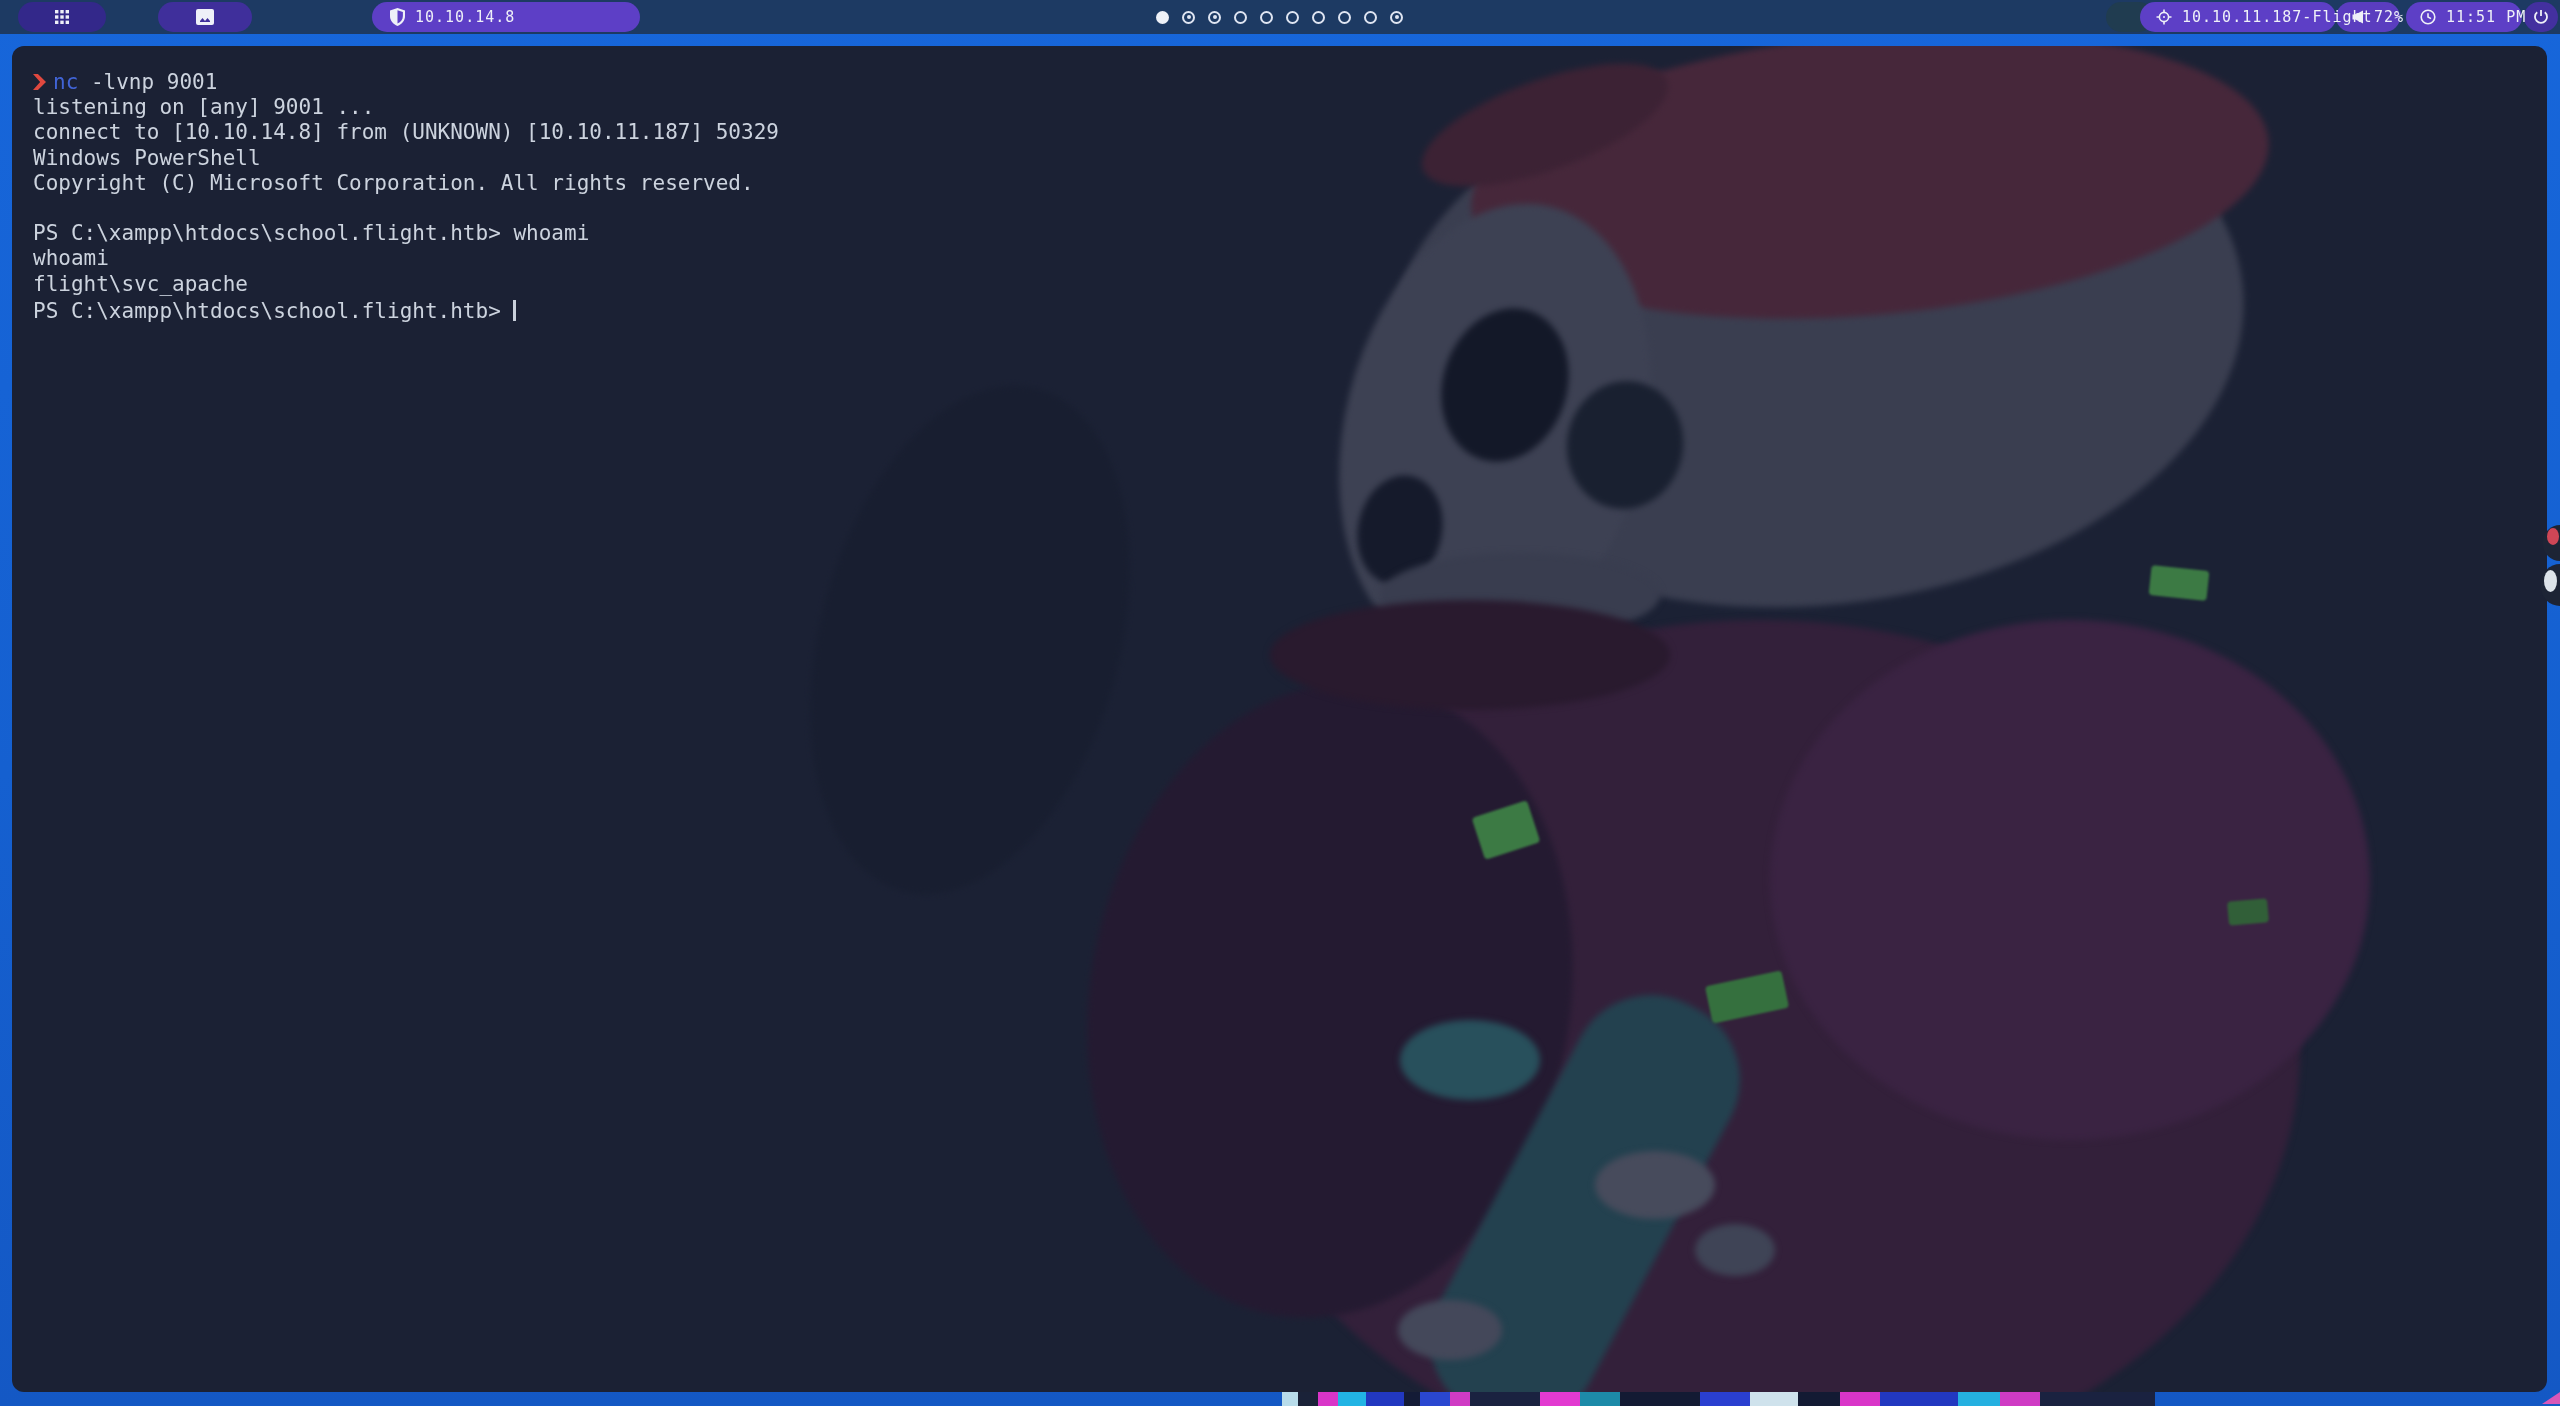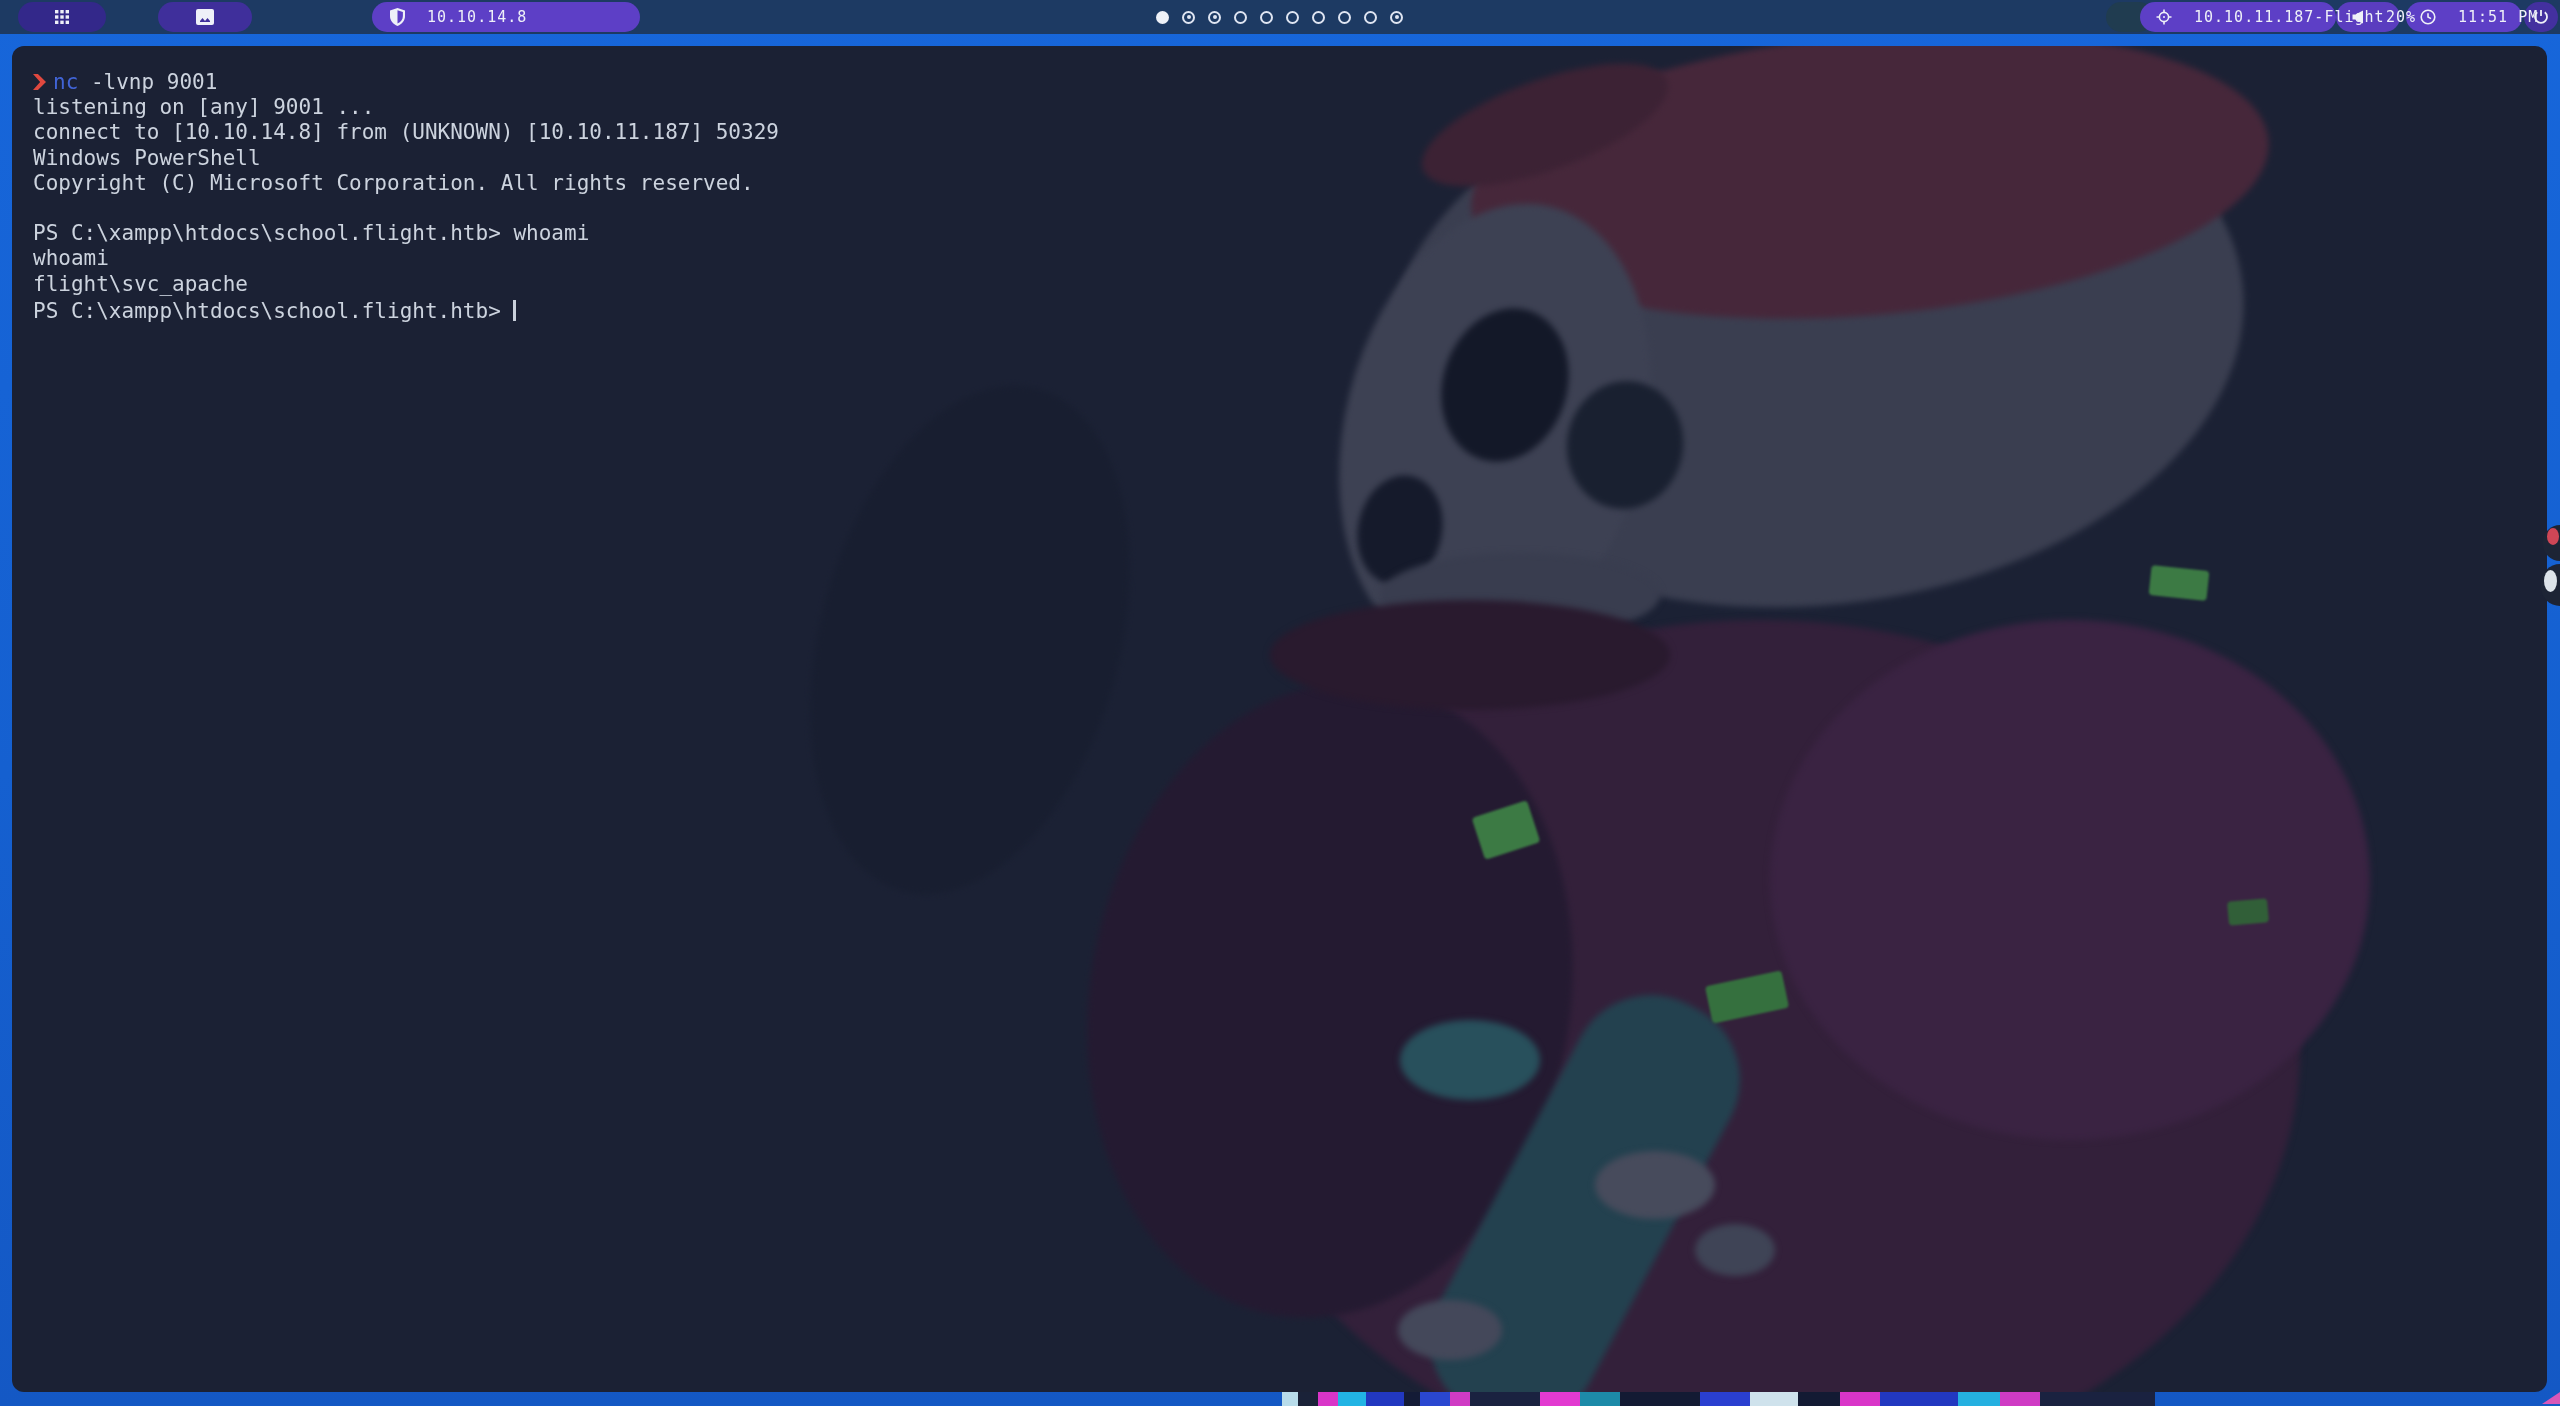--- a/index.html
+++ b/index.html
@@ -19,21 +19,21 @@
   .pill.s2{left:158px;width:94px;background:#3f2f9b}
   .pill.s3{left:372px;width:268px;background:var(--accent)}
   .pill.rcap{left:2106px;width:48px;background:#203c50}
   .pill.r1{left:2140px;width:196px;background:var(--accent)}
   .pill.r2{left:2336px;width:64px;background:#5a3dbf}
   .pill.r3{left:2406px;width:116px;background:var(--accent)}
   .pill.power{left:2524px;width:34px;border-radius:17px;background:#43309f}
   .bar-item{position:absolute;top:0;height:34px;display:flex;align-items:center;color:#eef0f8;
     font-size:15px;letter-spacing:1px;z-index:32;white-space:pre}
   .bar-icon{display:inline-flex;align-items:center;justify-content:center}
-  .bar-label{margin-left:22px}
+  .bar-label{margin-left:10px}
 
   
   .workspaces{position:absolute;left:1156px;top:0;height:34px;display:flex;align-items:center;gap:13px;z-index:32}
   .dot{width:13px;height:13px;border-radius:50%;position:relative}
   .dot.active{background:#eef1f8}
   .dot.occupied,.dot.empty{border:2px solid #dfe5f2}
   .dot.occupied::after{content:"";position:absolute;left:50%;top:50%;width:4px;height:4px;margin:-2px 0 0 -2px;
     border-radius:50%;background:#dfe5f2}
 
   
@@ -141,21 +141,21 @@
       </span>
       <span class="bar-label">10.10.11.187-Flight</span>
     </div>
 
     <div class="bar-item" style="left:2352px">
       <span class="bar-icon">
         <svg width="12" height="14" viewBox="0 0 12 14">
             <path fill="#eef0f8" d="M11 0.5 V13.5 L3.5 9.5 H0.5 V4.5 H3.5 Z"></path>
           </svg>
       </span>
-      <span class="bar-label">20%</span>
+      <span class="bar-label">72%</span>
     </div>
 
     <div class="bar-item" style="left:2420px">
       <span class="bar-icon">
         <svg width="16" height="16" viewBox="0 0 16 16" fill="none" stroke="#eef0f8" stroke-width="1.6">
           <circle cx="8" cy="8" r="6.8"></circle>
             <path d="M8 4.2 V8 L11 9.6"></path>
         </svg>
       </span>
       <span class="bar-label">11:51 PM</span>

